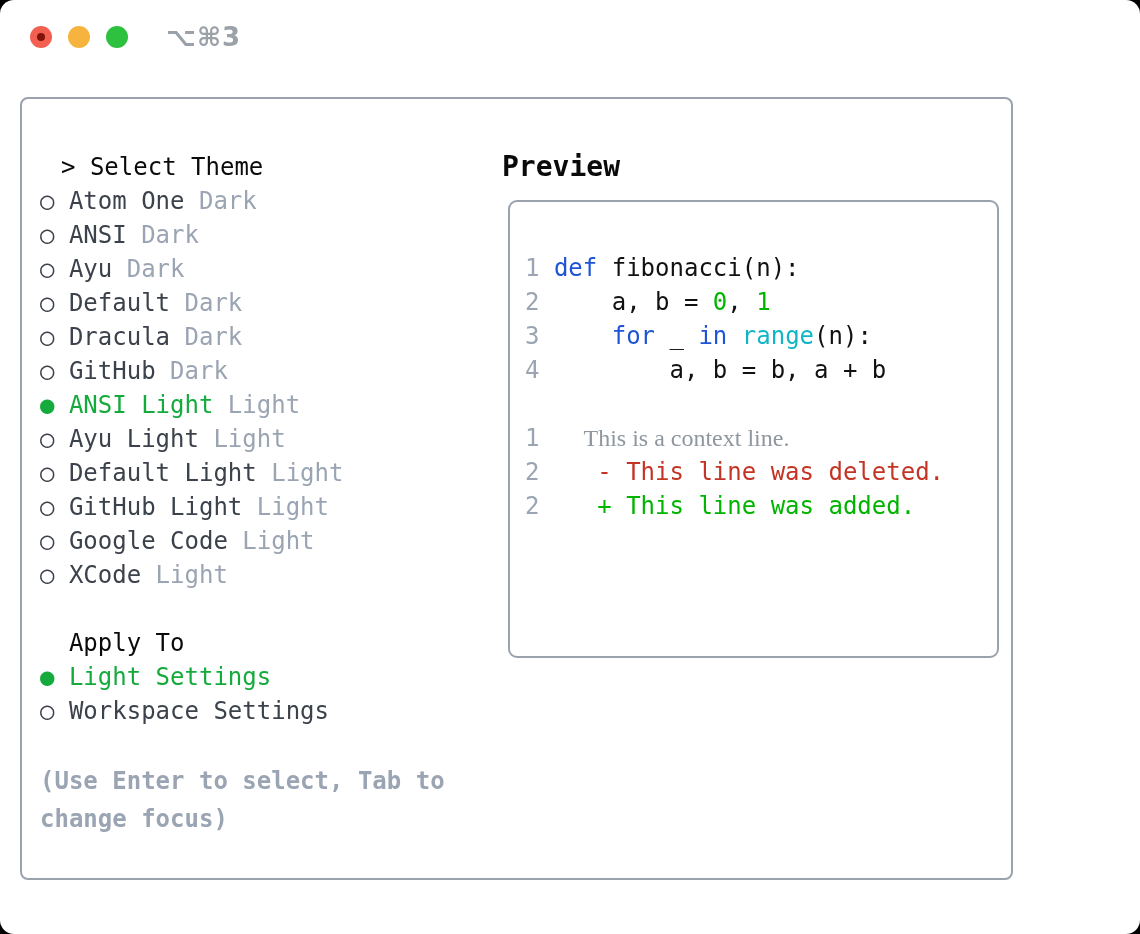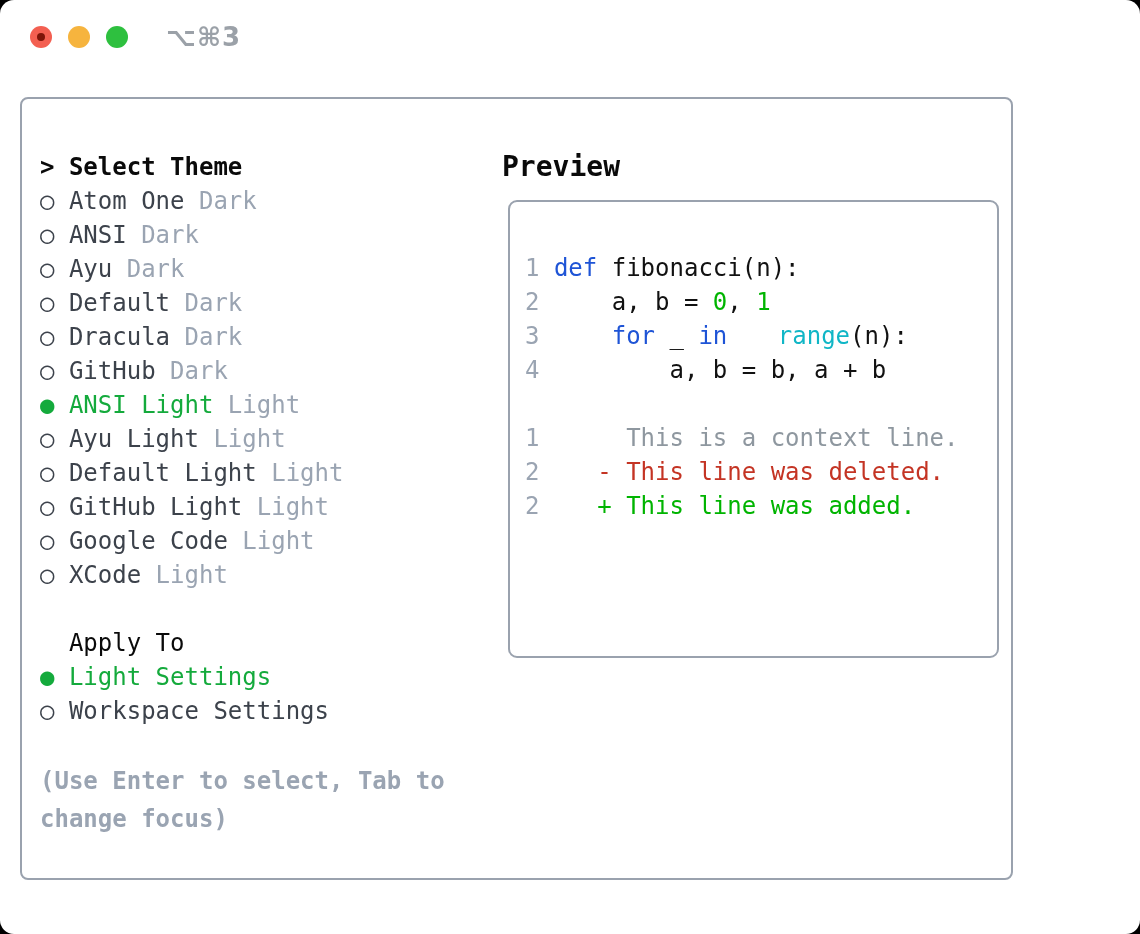--- a/index.html
+++ b/index.html
@@ -31,21 +31,21 @@
   .panel{
     position:absolute;left:20px;top:97px;
     width:989px;height:779px;
     border:2px solid var(--c-border);
     border-radius:8px;
     background:#fff;
   }
   .row{white-space:pre;line-height:34px;font-size:24px;height:34px;}
   
   .left-col{position:absolute;left:18px;top:51px;}
-  .list-header{font-weight:bold;color:var(--c-black);}
+  .list-header{font-weight:normal;color:var(--c-black);margin-left:21px;}
   .bullet{color:var(--c-dark);}
   .bullet.sel{color:var(--c-green);}
   .opt-name{color:var(--c-dark);}
   .opt-name.sel{color:var(--c-green);}
   .opt-variant{color:var(--c-gray);}
   .spacer{height:34px;}
   .apply-header{color:var(--c-black);}
   .help{
     white-space:pre-line;line-height:38px;font-size:24px;
     color:var(--c-gray);
@@ -65,23 +65,23 @@
     background:#fff;
     padding:49px 0 0 15px;
     box-sizing:content-box;
     overflow:hidden;
   }
   .code-row{white-space:pre;line-height:34px;font-size:24px;height:34px;}
   .tk-num{color:var(--c-gray);}
   .tk-plain{color:var(--c-code);}
   .tk-kw{color:var(--c-blue);}
   .tk-green{color:var(--c-codegreen);}
-  .tk-cyan{color:var(--c-cyan);margin-left:36px;}
+  .tk-cyan{color:var(--c-cyan);}
   .tk-red{color:var(--c-red);}
-  .tk-gray{color:var(--c-ctx);}
+  .tk-gray{color:var(--c-ctx);font-family:Liberation Serif, serif;}
 </style>
 </head>
 <body>
 
 <div class="window" style="--c-border: #9aa2ae; --c-title: #9ba1a8; --c-black: #0a0a0a; --c-dark: #3c424b; --c-gray: #9aa4b2; --c-green: #14aa3c; --c-blue: #1e54d6; --c-cyan: #10b6c6; --c-red: #c43424; --c-codegreen: #00b400; --c-code: #111111; --c-ctx: #8e979f; --c-tl-red: #f35f51; --c-tl-red-dot: #7e1408; --c-tl-yellow: #f6b43e; --c-tl-green: #2ec03f;">
 
   <div class="titlebar">
     <div class="traffic red"></div>
     <div class="traffic yellow"></div>
     <div class="traffic green"></div>

